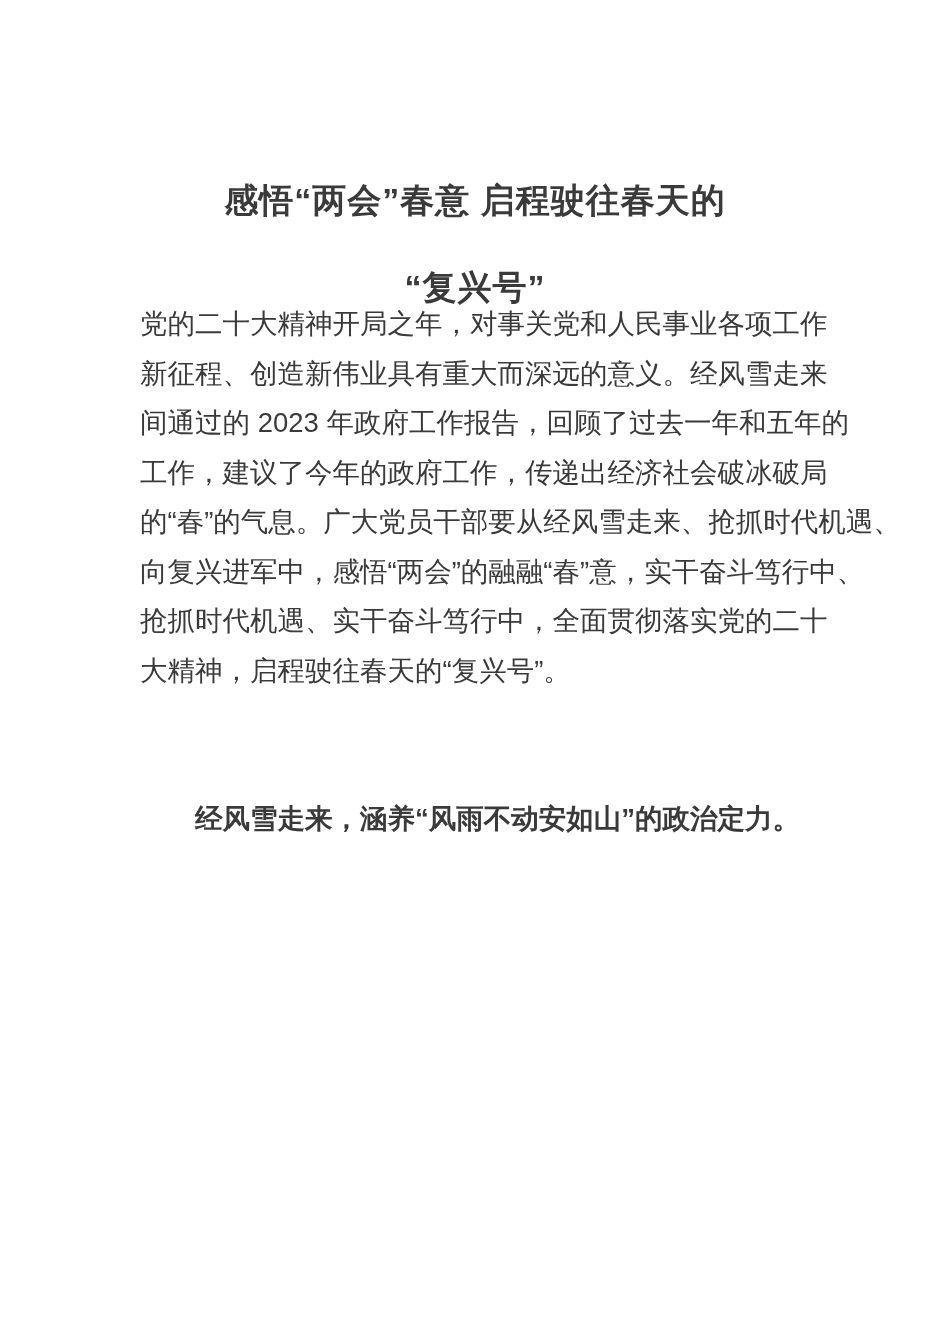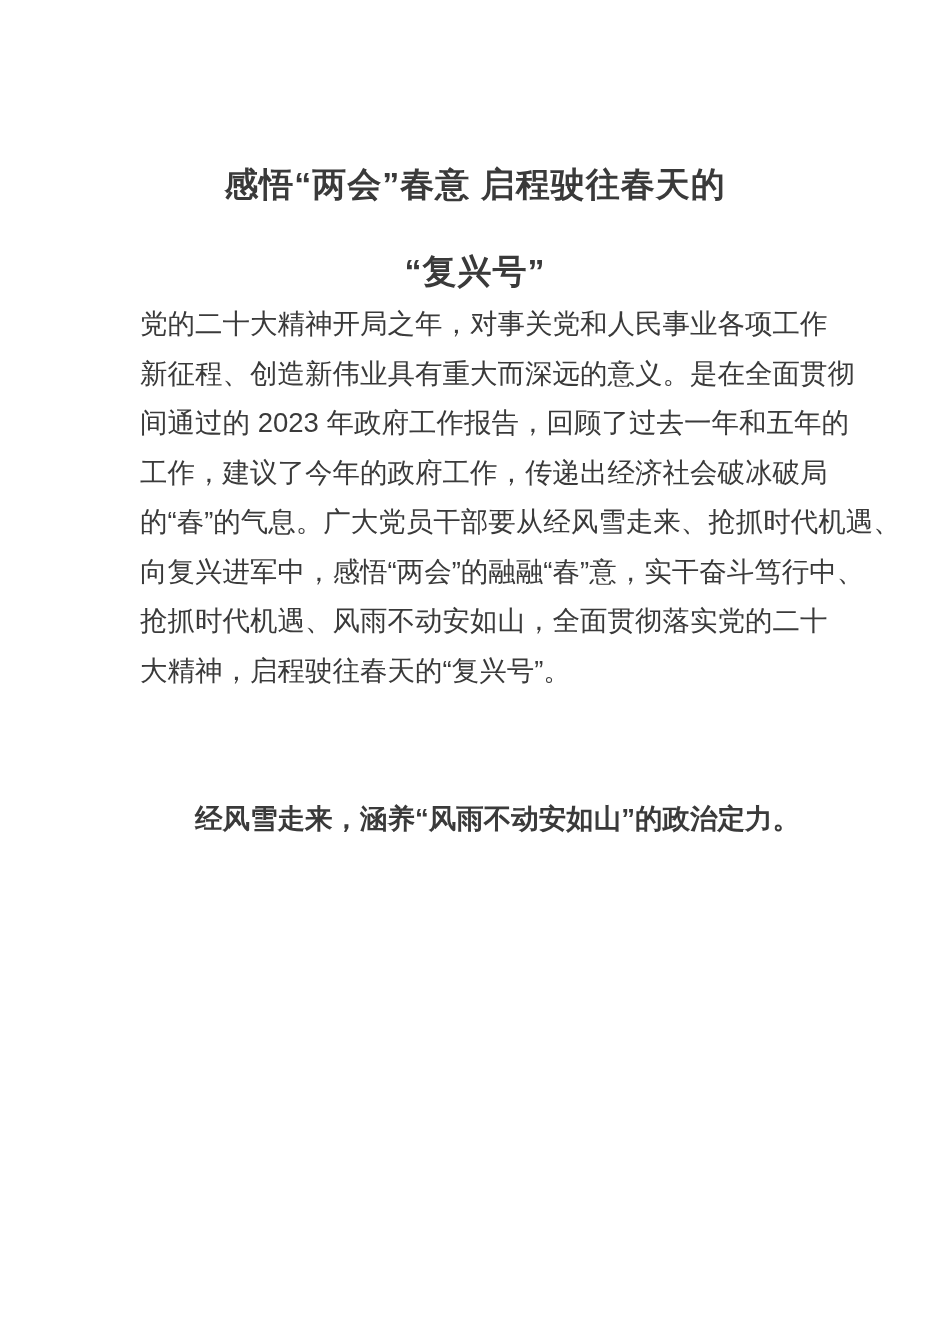--- a/index.html
+++ b/index.html
@@ -14,21 +14,21 @@
     background: #ffffff;
     color: #3a3a3a;
     font-family: "Liberation Sans", "DejaVu Sans", sans-serif;
     overflow: hidden;
   }
   .doc-title {
     position: absolute;
     top: 141px;
     left: 0;
     right: 0;
-    margin: 0;
+    margin: 16px;
     text-align: center;
     font-size: 34px;
     font-weight: 700;
     letter-spacing: 1px;
     color: #3a3a3a;
   }
   .title-line {
     display: block;
     line-height: 87px;
     white-space: nowrap;
@@ -64,24 +64,24 @@
 
 <div class="page">
 
   <h1 class="doc-title">
     <span class="title-line">感悟“两会”春意 启程驶往春天的</span>
     <span class="title-line">“复兴号”</span>
   </h1>
 
   <div class="doc-body">
     <div class="body-line">党的二十大精神开局之年，对事关党和人民事业各项工作</div>
-    <div class="body-line">新征程、创造新伟业具有重大而深远的意义。是在全面贯彻</div>
+    <div class="body-line">新征程、创造新伟业具有重大而深远的意义。经风雪走来</div>
     <div class="body-line">间通过的 2023 年政府工作报告，回顾了过去一年和五年的</div>
     <div class="body-line">工作，建议了今年的政府工作，传递出经济社会破冰破局</div>
     <div class="body-line">的“春”的气息。广大党员干部要从经风雪走来、抢抓时代机遇、</div>
     <div class="body-line">向复兴进军中，感悟“两会”的融融“春”意，实干奋斗笃行中、</div>
-    <div class="body-line">抢抓时代机遇、风雨不动安如山，全面贯彻落实党的二十</div>
+    <div class="body-line">抢抓时代机遇、实干奋斗笃行中，全面贯彻落实党的二十</div>
     <div class="body-line">大精神，启程驶往春天的“复兴号”。</div>
   </div>
 
   <p class="emphasis">经风雪走来，涵养“风雨不动安如山”的政治定力。</p>
 
 </div>
 
 </body></html>

